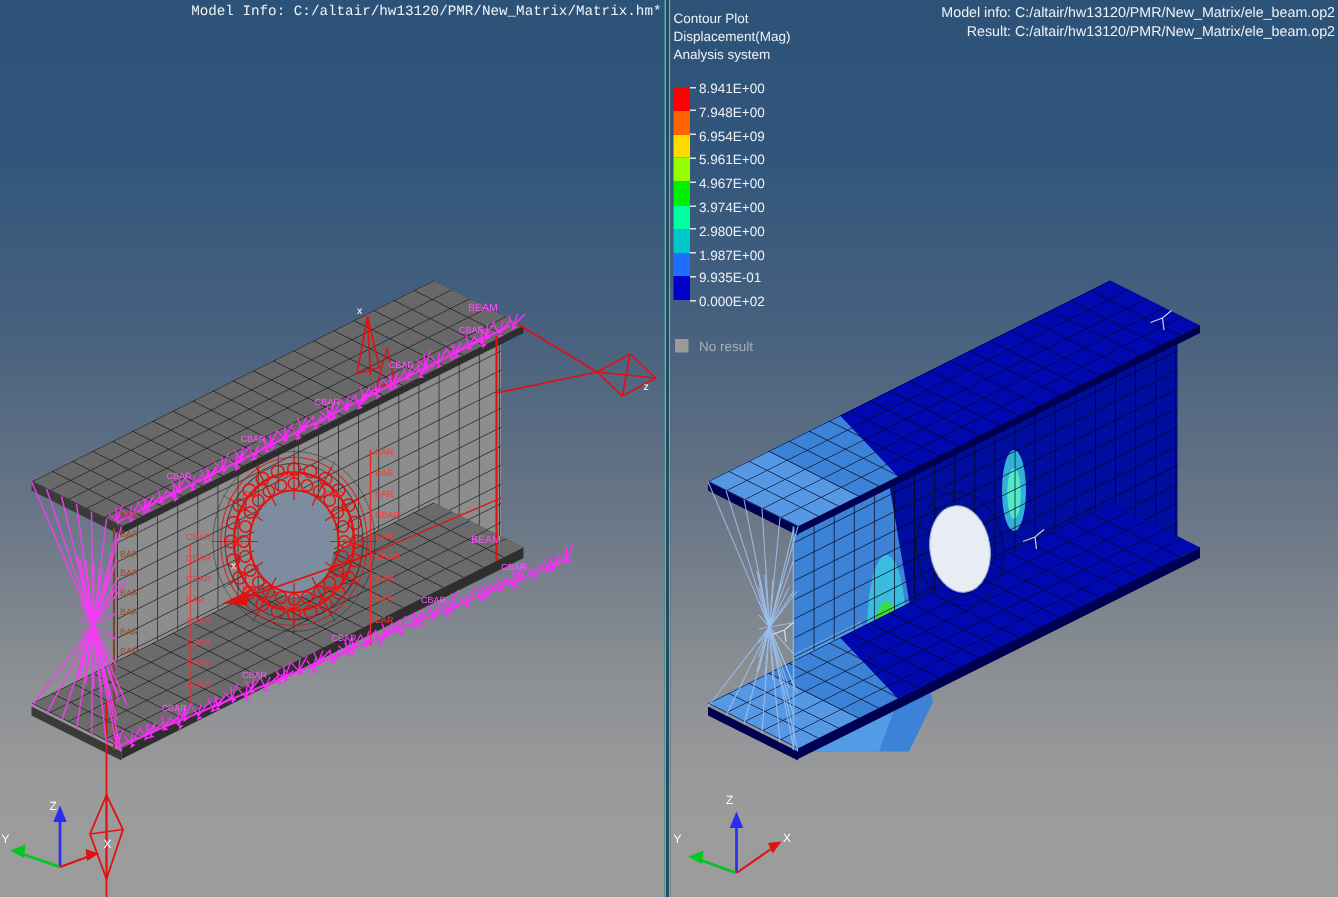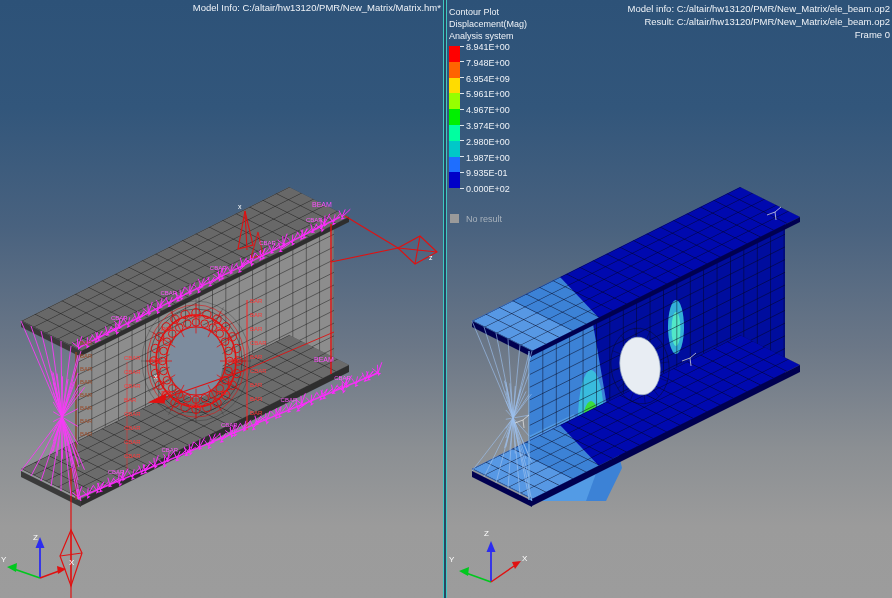--- a/index.html
+++ b/index.html
@@ -7,29 +7,29 @@
          font-family:"Liberation Sans",sans-serif;}
   .viewport{position:absolute;top:0;height:598px;
     background:linear-gradient(180deg,#2d5278 0%,#32567b 18%,#49627f 38%,
                #6b7787 58%,#8b8f93 75%,#9b9b9b 88%,#9c9c9c 100%);}
   .viewport.left{left:0;width:443px;}
   .viewport.right{left:447px;width:445px;}
   .divider{position:absolute;top:0;left:443px;width:4px;height:598px;
     background:linear-gradient(90deg,#3fc8c4 0 1px,#2a4660 1px 3px,#3fc8c4 3px 4px);}
   svg{position:absolute;top:0;left:0;}
   .vtitle{position:absolute;top:2px;color:#eef2f7;font-size:9.5px;
-    letter-spacing:0;white-space:pre;}
+    letter-spacing:0;white-space:pre;font-family:Liberation Mono, monospace;}
   .ltitle{left:0;width:441px;text-align:right;}
   .rinfo{position:absolute;top:2px;left:2px;width:441px;text-align:right;
     color:#eef2f7;font-size:9.5px;line-height:13px;}
   .rinfo div{white-space:pre;}
   .legend{position:absolute;left:2px;top:6px;width:150px;color:#eef2f7;
     font-size:9px;line-height:12px;}
   .legend .hdr{white-space:pre;}
-  .lbar{position:relative;margin-top:4px;height:143px;width:150px;}
+  .lbar{position:relative;margin-top:16px;height:143px;width:150px;}
   .lband{position:absolute;left:0;width:11px;}
   .ltick{position:absolute;left:11px;width:4px;height:1px;background:#dde4ea;}
   .ltickv{position:absolute;left:17px;white-space:pre;font-size:9px;}
   .noresult{position:relative;margin-top:24px;height:12px;color:#a8b2bc;}
   .noresult .sw{position:absolute;left:1px;top:1px;width:9px;height:9px;background:#9a9a9a;}
   .noresult .nrt{position:absolute;left:17px;top:0;}
   .lstats{margin-top:4px;white-space:pre;line-height:13px;}
 </style>
 </head>
 <body>
@@ -467,21 +467,20 @@
           <text x="484" y="536">Z</text>
           <text x="449" y="562">Y</text>
           <text x="522" y="561">X</text>
         </g>
       </g>
     </svg>
 
     <div class="rinfo">
       <div>Model info: C:/altair/hw13120/PMR/New_Matrix/ele_beam.op2</div>
       <div>Result: C:/altair/hw13120/PMR/New_Matrix/ele_beam.op2</div>
-      <div>Frame 0</div>
     </div>
 
     <div class="legend">
       <div class="hdr">Contour Plot</div>
       <div class="hdr">Displacement(Mag)</div>
       <div class="hdr">Analysis system</div>
       <div class="lbar" id="legendBar">
           <div class="lband" style="top: 0px; height: 15.8px; background: rgb(255, 0, 0);"></div>
           <div class="lband" style="top: 15.8px; height: 15.8px; background: rgb(255, 100, 0);"></div>
           <div class="lband" style="top: 31.6px; height: 15.8px; background: rgb(255, 220, 0);"></div>

